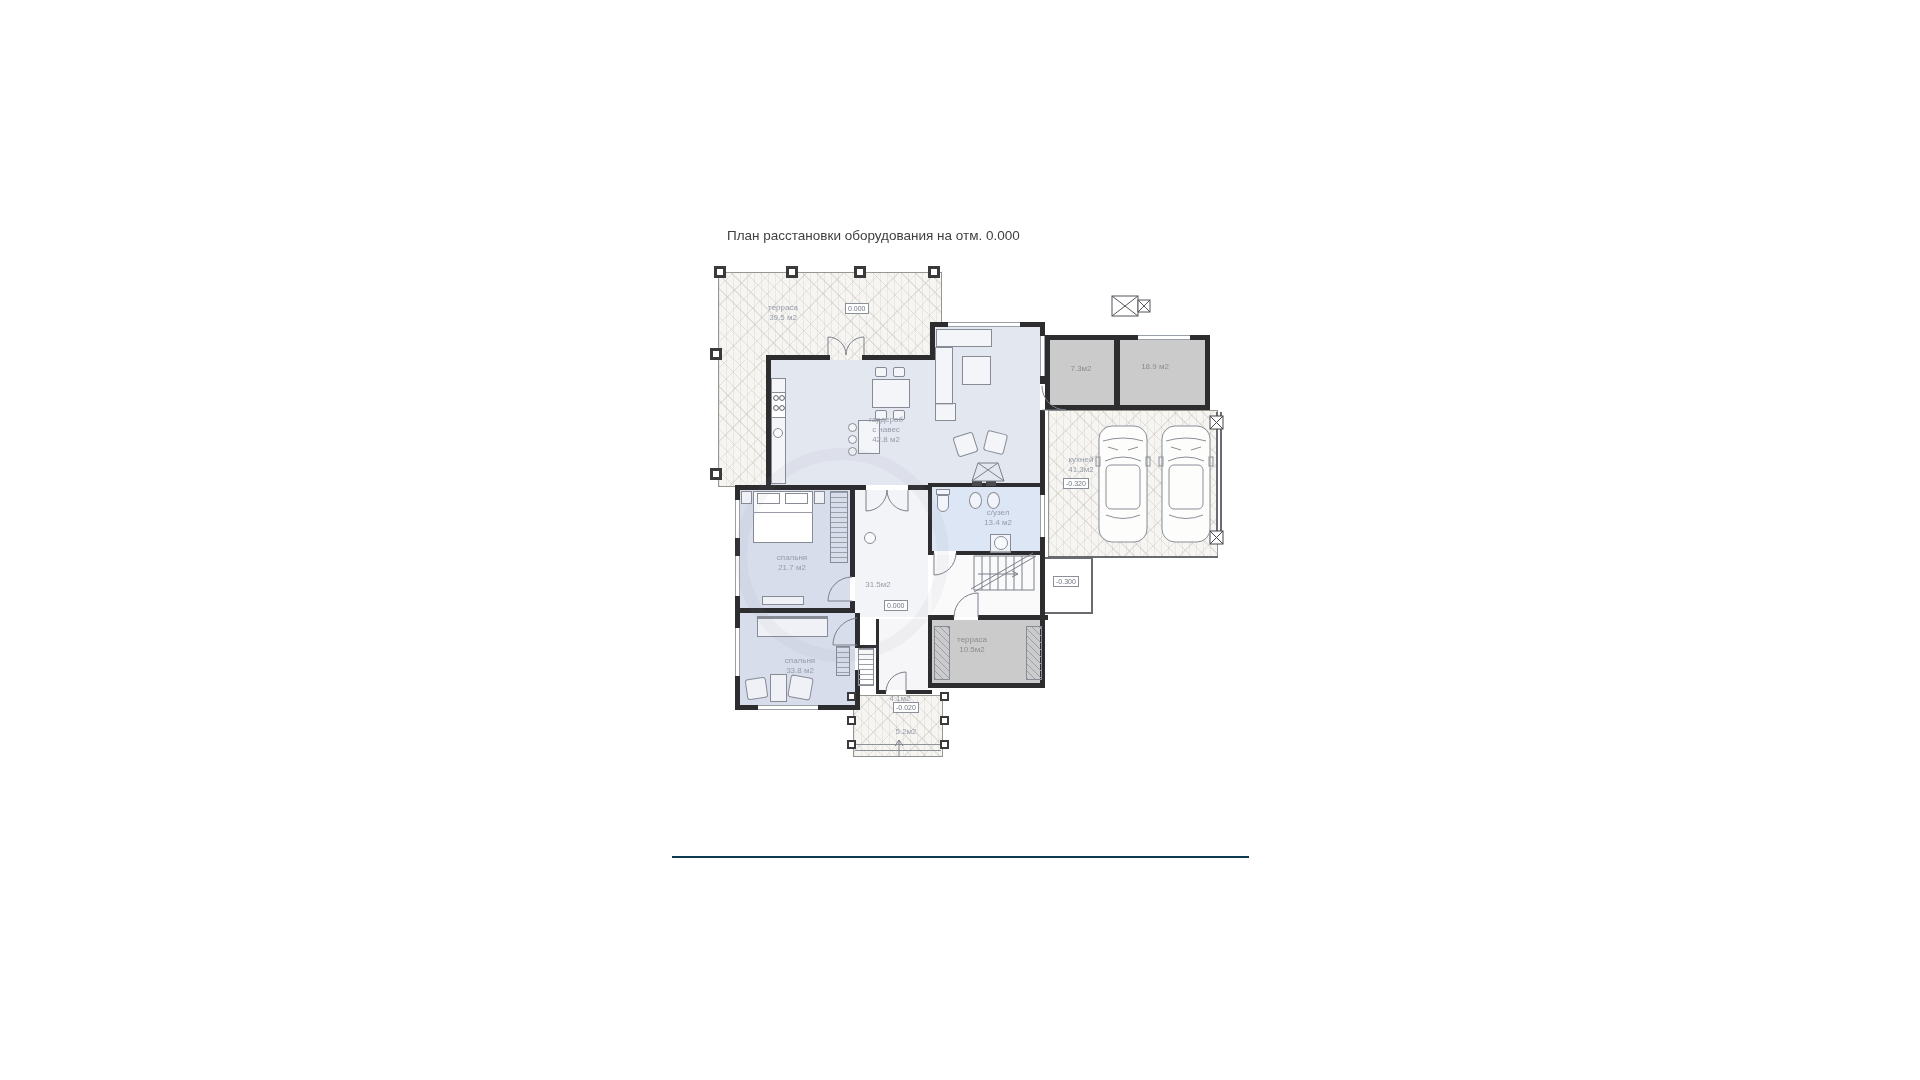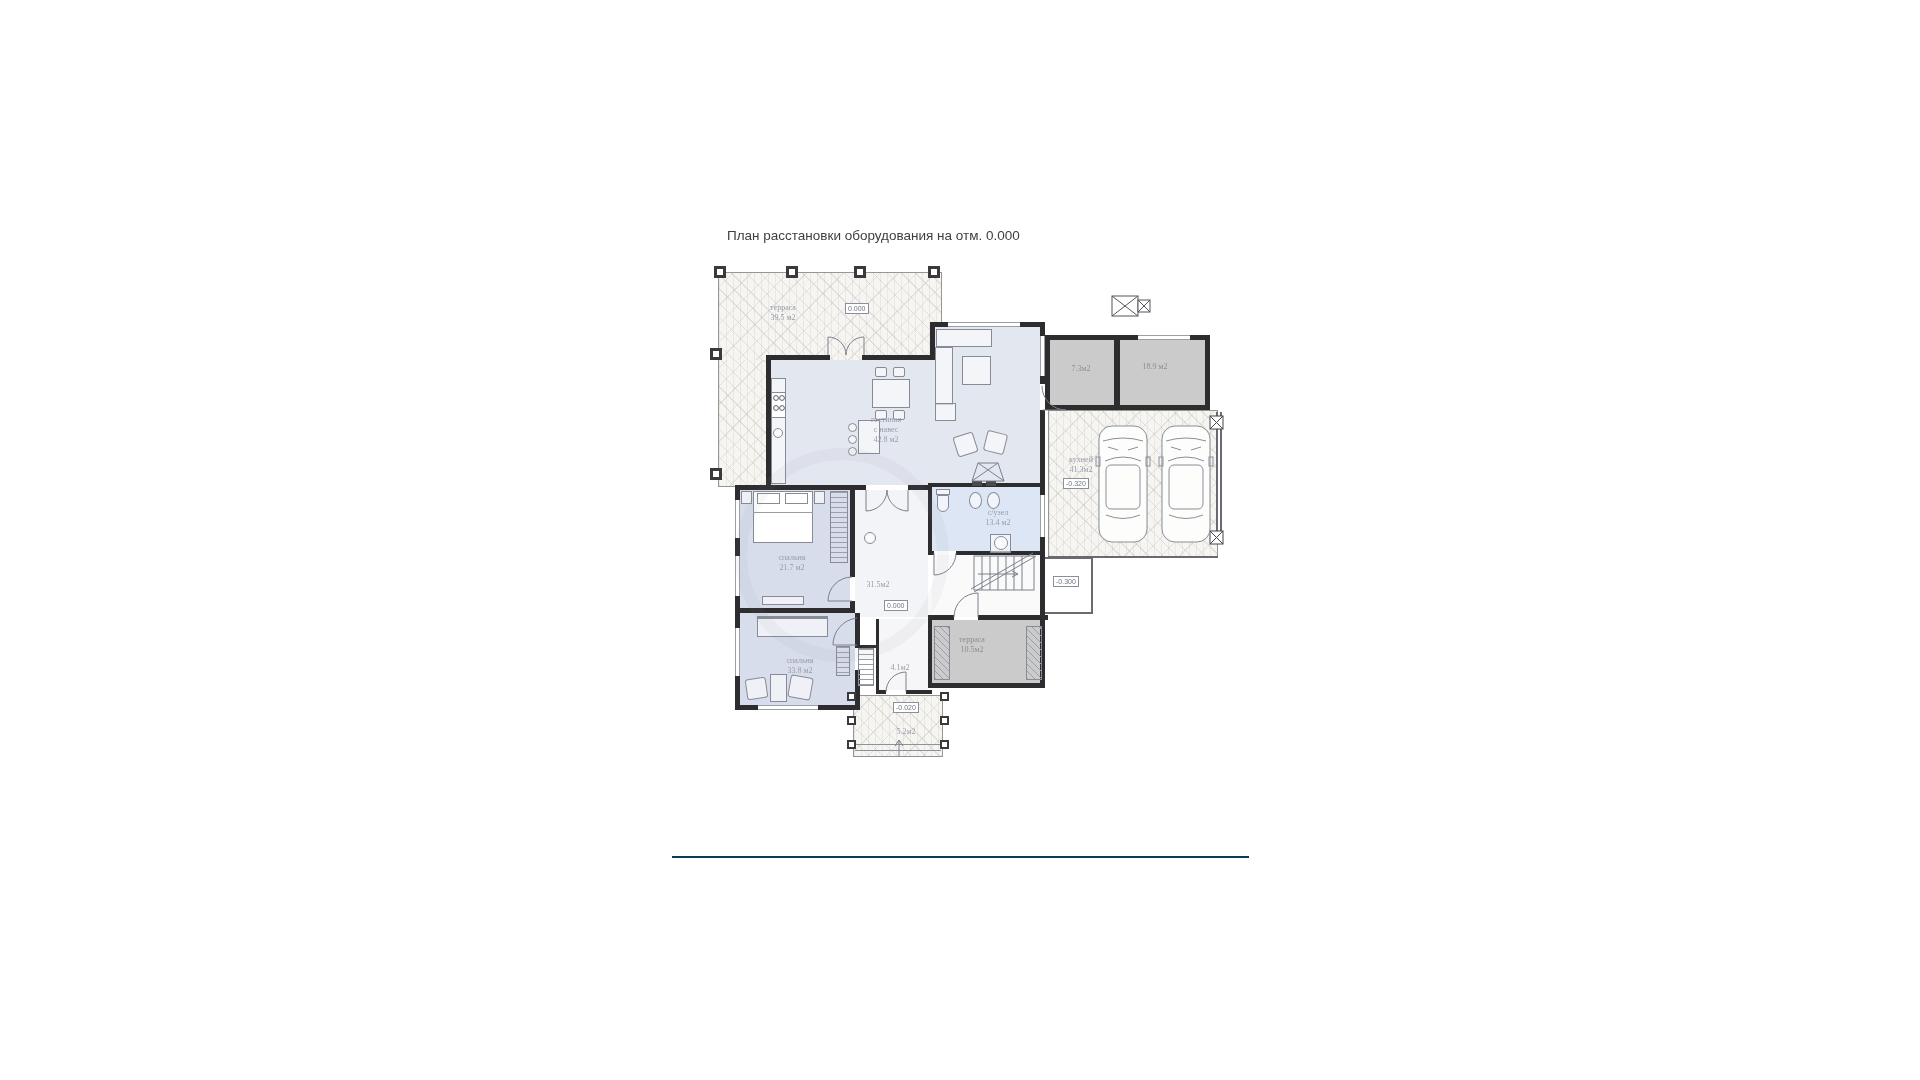--- a/index.html
+++ b/index.html
@@ -11,21 +11,21 @@
   .wt{position:absolute;background:#6a6b70;}
   
   .room{position:absolute;box-sizing:border-box;}
   .stone{background-color:#f6f5f2;border:1px solid #97978f;
     background-image:
       repeating-linear-gradient(45deg, rgba(180,175,166,.30) 0 1px, transparent 1px 10px),
       repeating-linear-gradient(-45deg, rgba(180,175,166,.28) 0 1px, transparent 1px 13px),
       repeating-linear-gradient(90deg, rgba(180,175,166,.18) 0 1px, transparent 1px 7px);}
   
   .lbl{position:absolute;font-size:8px;line-height:10px;color:#979ca9;text-align:center;white-space:nowrap;}
-  .lbl .ln{display:block;font-family:Liberation Serif, serif;}
+  .lbl .ln{display:block;}
   .lblg{color:#8c8d90;}
   .elev{position:absolute;font-size:7px;line-height:9px;color:#6e7482;background:#fff;
         border:1px solid #8a8f9a;padding:0 2px;white-space:nowrap;}
   
   .furn{position:absolute;border:1px solid #868b95;background:rgba(255,255,255,.6);box-sizing:border-box;}
   .circle{border-radius:50%;}
   .hatch{position:absolute;border:1px solid #868b95;box-sizing:border-box;
          background:repeating-linear-gradient(180deg,#9aa0aa 0 1px,transparent 1px 5px);}
   .hatchd{position:absolute;border:1px solid #868b95;box-sizing:border-box;
          background:repeating-linear-gradient(45deg,#9aa0aa 0 1px,transparent 1px 5px);}
@@ -306,21 +306,21 @@
           <line x1="40" y1="22" x2="30" y2="25"></line>
       </g>
     </g>
   </svg>
 
   <div class="lbl" style="left:748px;top:303px;width:70px;">
     <span class="ln">терраса</span>
       <span class="ln">39.5 м2</span>
   </div>
   <div class="lbl" style="left:860px;top:415px;width:52px;">
-    <span class="ln">гостиная</span>
+    <span class="ln">гардероб</span>
       <span class="ln">с навес</span>
       <span class="ln">42.8 м2</span>
   </div>
   <div class="lbl" style="left:766px;top:553px;width:52px;">
     <span class="ln">спальня</span>
       <span class="ln">21.7 м2</span>
   </div>
   <div class="lbl" style="left:774px;top:656px;width:52px;">
     <span class="ln">спальня</span>
       <span class="ln">33.8 м2</span>
@@ -329,21 +329,21 @@
     <span class="ln">с/узел</span>
       <span class="ln">13.4 м2</span>
   </div>
   <div class="lbl" style="left:858px;top:580px;width:40px;">
     <span class="ln">31.5м2</span>
   </div>
   <div class="lbl lblg" style="left:946px;top:635px;width:52px;">
     <span class="ln">терраса</span>
       <span class="ln">10.5м2</span>
   </div>
-  <div class="lbl" style="left:882px;top:663px;width:36px;">
+  <div class="lbl" style="left:882px;top:694px;width:36px;">
     <span class="ln">4.1м2</span>
   </div>
   <div class="lbl" style="left:888px;top:727px;width:36px;">
     <span class="ln">5.2м2</span>
   </div>
   <div class="lbl" style="left:1058px;top:455px;width:46px;">
     <span class="ln">кухней</span>
       <span class="ln">41.3м2</span>
   </div>
   <div class="lbl lblg" style="left:1060px;top:364px;width:42px;">

